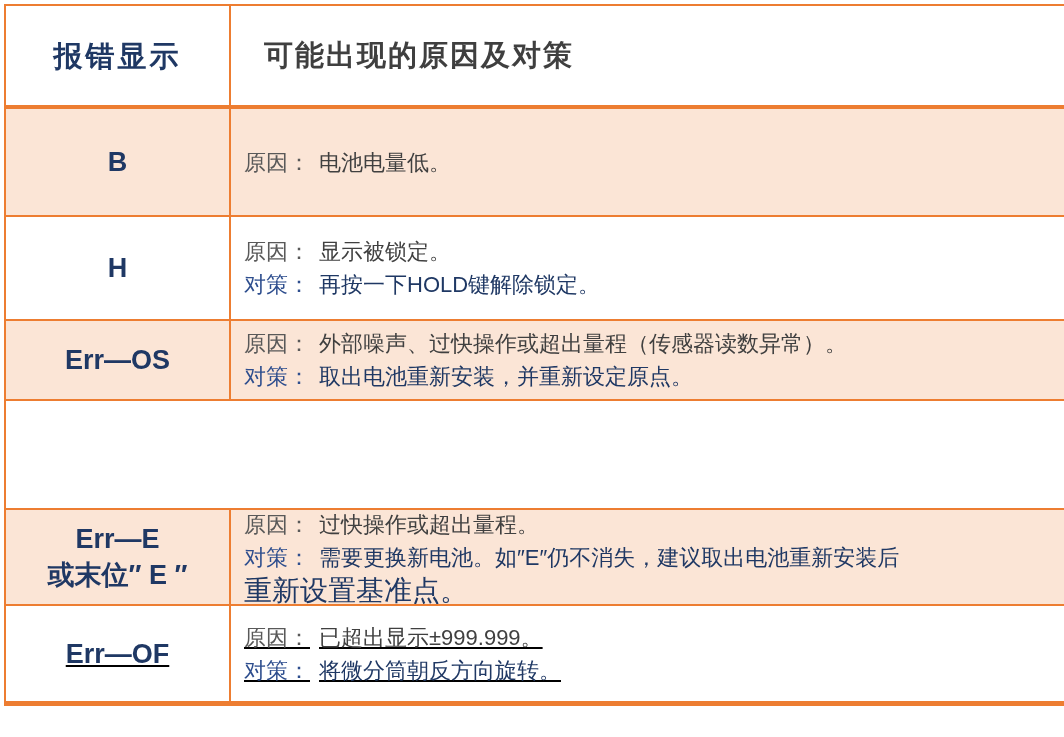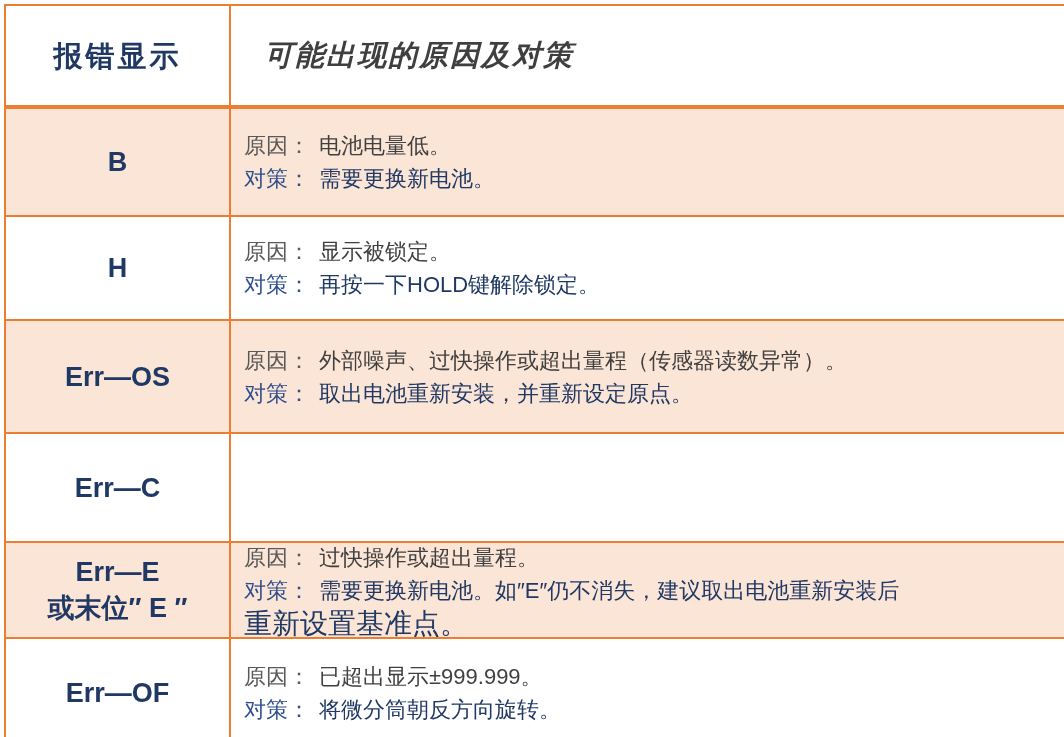--- a/index.html
+++ b/index.html
@@ -22,24 +22,24 @@
     box-sizing: border-box;
     display: grid;
     grid-template-columns: 225px 1fr;
     border-bottom: 2px solid #ED7D31;
     background: #ffffff;
   }
   .row.peach { background: #FBE5D6; }
   .row.header { height: 103px; border-bottom-width: 4px; }
   .row.r0 { height: 108px; }
   .row.r1 { height: 104px; }
-  .row.r2 { height: 113px; }
+  .row.r2 { height: 80px; }
   .row.r3 { height: 109px; }
   .row.r4 { height: 96px; }
-  .row.r5 { height: 107px; border-bottom: none; }
+  .row.r5 { height: 95px; border-bottom: none; text-decoration: underline; }
 
   .code-cell {
     display: flex;
     flex-direction: column;
     align-items: center;
     justify-content: center;
     border-right: 2px solid #ED7D31;
     color: #1F3864;
     font-size: 27px;
     font-weight: 600;
@@ -57,21 +57,20 @@
     justify-content: center;
     padding: 0 8px 0 13px;
     overflow: hidden;
   }
   .header .detail-cell {
     padding-left: 33px;
     font-size: 29px;
     font-weight: 700;
     color: #3F3F3F;
     letter-spacing: 2px;
-    font-style: italic;
   }
   .line {
     font-size: 22px;
     line-height: 33px;
     white-space: nowrap;
   }
   .lbl { margin-right: 9px; }
   .cause-label { color: #595959; }
   .cause-text  { color: #404040; }
   .measure-label { color: #2E4E8E; }
@@ -103,21 +102,20 @@
       <div>可能出现的原因及对策</div>
     </div>
   </div>
 
   <div class="row peach r0">
     <div class="code-cell">
       <div>B</div>
     </div>
     <div class="detail-cell">
       <div class="line"><span class="lbl cause-label">原因：</span><span class="cause-text">电池电量低。</span></div>
-      <div class="line"><span class="lbl measure-label">对策：</span><span class="measure-text">需要更换新电池。</span></div>
     </div>
   </div>
 
   <div class="row r1">
     <div class="code-cell">
       <div>H</div>
     </div>
     <div class="detail-cell">
       <div class="line"><span class="lbl cause-label">原因：</span><span class="cause-text">显示被锁定。</span></div>
       <div class="line"><span class="lbl measure-label">对策：</span><span class="measure-text">再按一下HOLD键解除锁定。</span></div>
@@ -128,23 +126,20 @@
     <div class="code-cell">
       <div>Err—OS</div>
     </div>
     <div class="detail-cell">
       <div class="line"><span class="lbl cause-label">原因：</span><span class="cause-text">外部噪声、过快操作或超出量程（传感器读数异常）。</span></div>
       <div class="line"><span class="lbl measure-label">对策：</span><span class="measure-text">取出电池重新安装，并重新设定原点。</span></div>
     </div>
   </div>
 
   <div class="row r3">
-    <div class="code-cell">
-      <div>Err—C</div>
-    </div>
   </div>
 
   <div class="row peach r4">
     <div class="code-cell">
       <div>Err—E</div>
       <div>或末位″ E ″</div>
     </div>
     <div class="detail-cell">
       <div class="line"><span class="lbl cause-label">原因：</span><span class="cause-text">过快操作或超出量程。</span></div>
       <div class="line"><span class="lbl measure-label">对策：</span><span class="measure-text">需要更换新电池。如″E″仍不消失，建议取出电池重新安装后</span></div>

